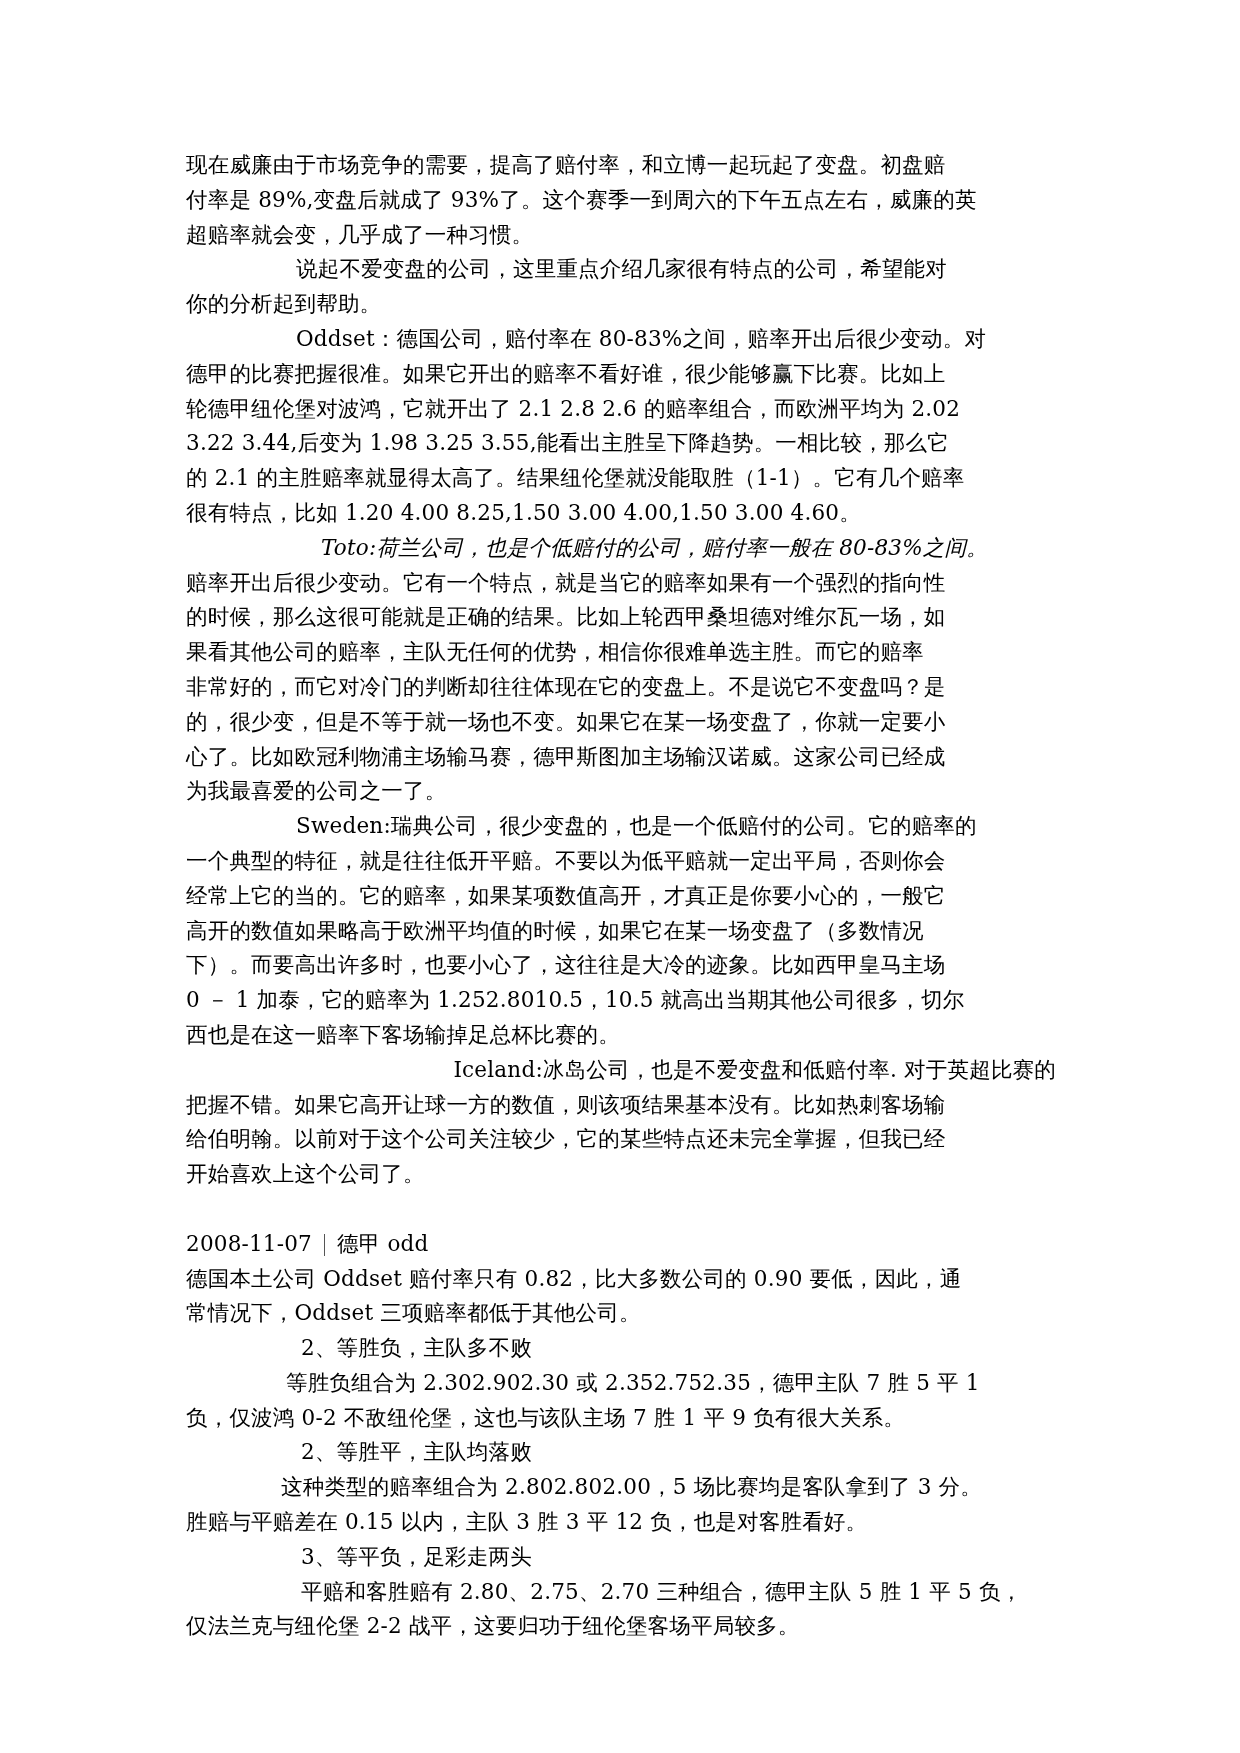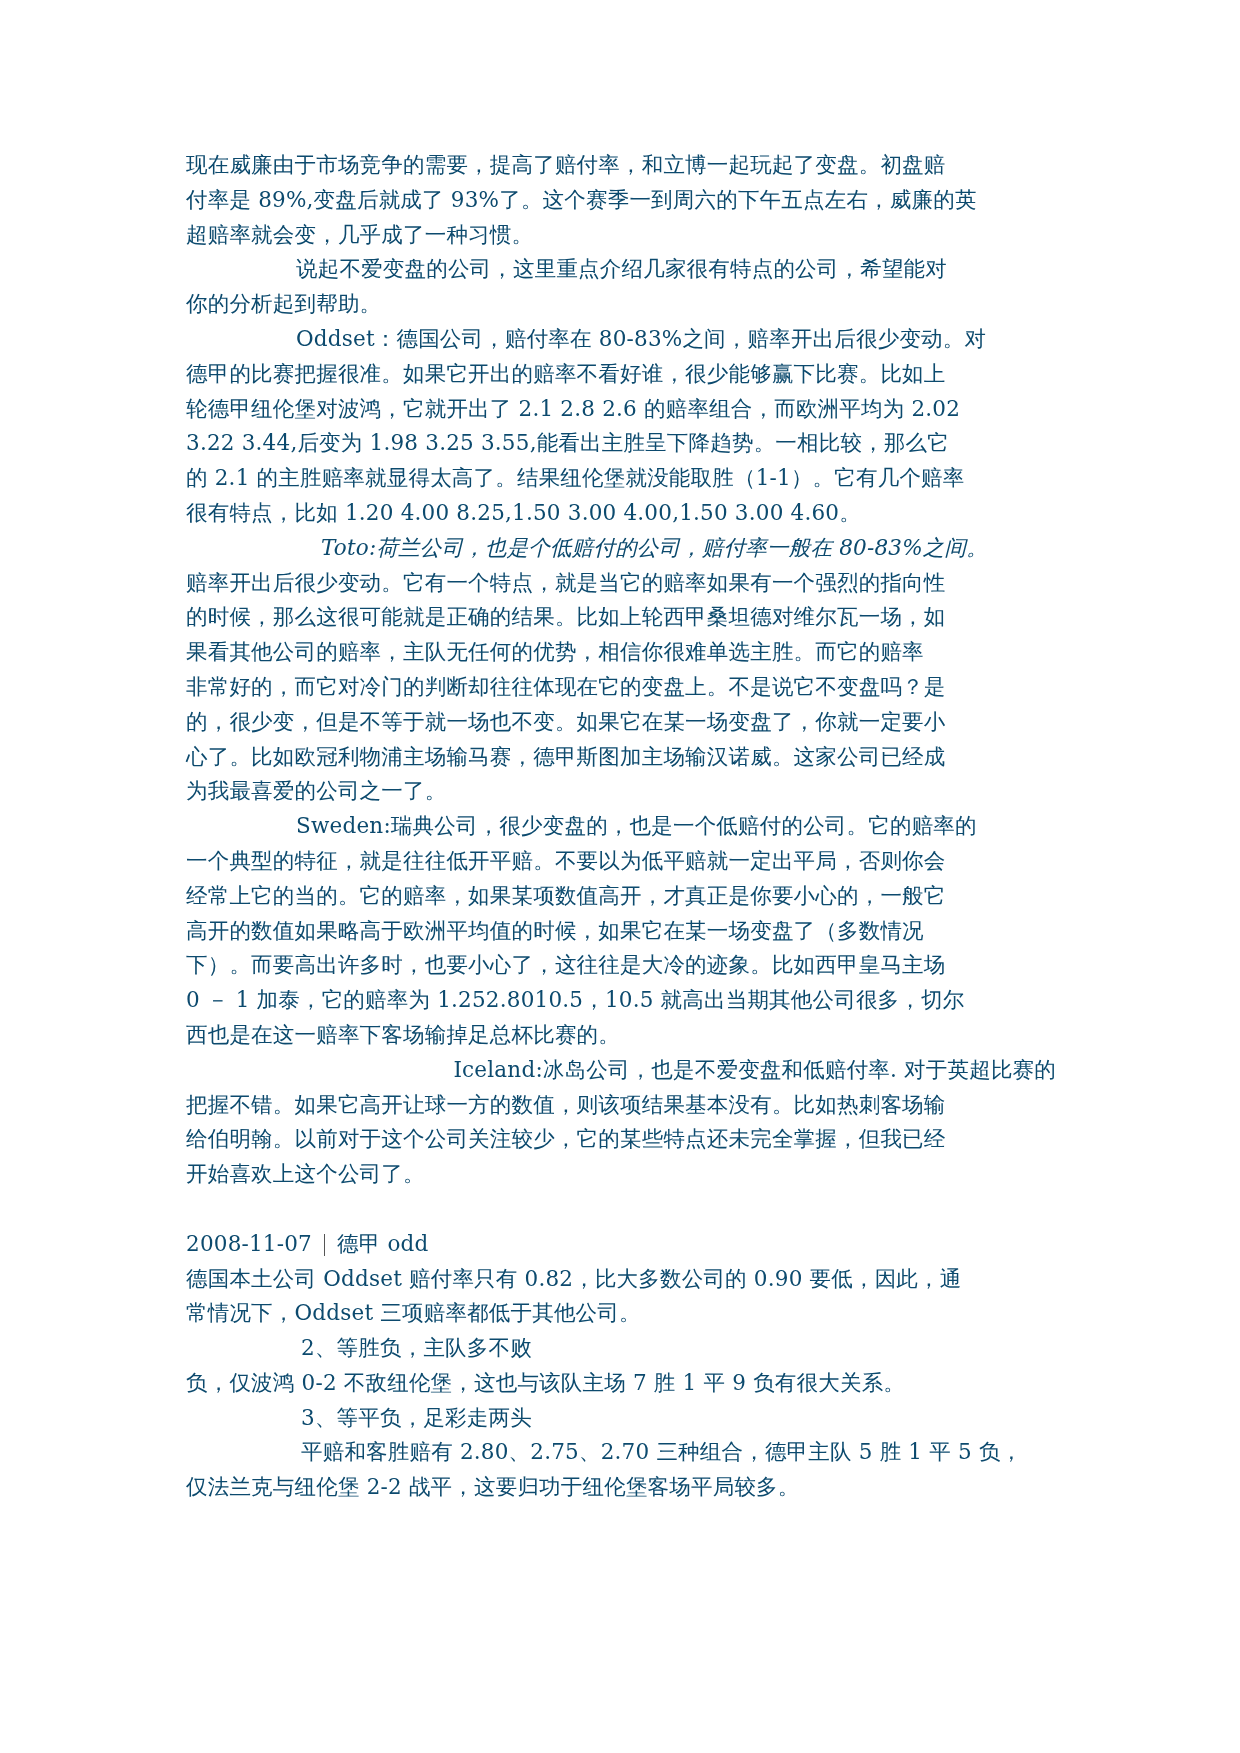--- a/index.html
+++ b/index.html
@@ -1,20 +1,20 @@
 <!DOCTYPE html>
 <html><head>
 <meta charset="utf-8">
 <style>
   html, body { margin: 0; padding: 0; background: #ffffff; }
   body { width: 1240px; height: 1753px; position: relative; overflow: hidden; }
   .page {
     position: absolute; left: 186px; top: 148px; width: 870px;
     font-family: "DejaVu Serif", "Liberation Serif", serif;
-    font-size: 21.5px; line-height: 34.8px; color: #0c4a6e;
+    font-size: 21.5px; line-height: 34.8px; color: #000000;
     letter-spacing: 0.2px;
   }
   .line { white-space: nowrap; height: 34.8px; }
   .ind1 { padding-left: 110px; }
   .ind2 { padding-left: 135px; font-style: italic; }
   .ind3 { padding-left: 160px; text-align: right; }
   .ind4 { padding-left: 115px; }
   .ind5 { padding-left: 100px; }
   .ind6 { padding-left: 95px; }
   .gap { height: 34.8px; }
@@ -73,20 +73,26 @@
   <div class="line">
     <span>2008-11-07</span><span class="sep"></span><span>德甲 odd</span>
   </div>
   <div>
     <div class="line">德国本土公司 Oddset 赔付率只有 0.82，比大多数公司的 0.90 要低，因此，通</div>
     <div class="line">常情况下，Oddset 三项赔率都低于其他公司。</div>
   </div>
 
   <div>
     <div class="line ind4">2、等胜负，主队多不败</div>
+    <div class="line ind5">等胜负组合为 2.302.902.30 或 2.352.752.35，德甲主队 7 胜 5 平 1</div>
     <div class="line">负，仅波鸿 0-2 不敌纽伦堡，这也与该队主场 7 胜 1 平 9 负有很大关系。</div>
+  </div>
+  <div>
+    <div class="line ind4">2、等胜平，主队均落败</div>
+    <div class="line ind6">这种类型的赔率组合为 2.802.802.00，5 场比赛均是客队拿到了 3 分。</div>
+    <div class="line">胜赔与平赔差在 0.15 以内，主队 3 胜 3 平 12 负，也是对客胜看好。</div>
   </div>
   <div>
     <div class="line ind4">3、等平负，足彩走两头</div>
     <div class="line ind4">平赔和客胜赔有 2.80、2.75、2.70 三种组合，德甲主队 5 胜 1 平 5 负，</div>
     <div class="line">仅法兰克与纽伦堡 2-2 战平，这要归功于纽伦堡客场平局较多。</div>
   </div>
 </div>
 
 </body></html>

